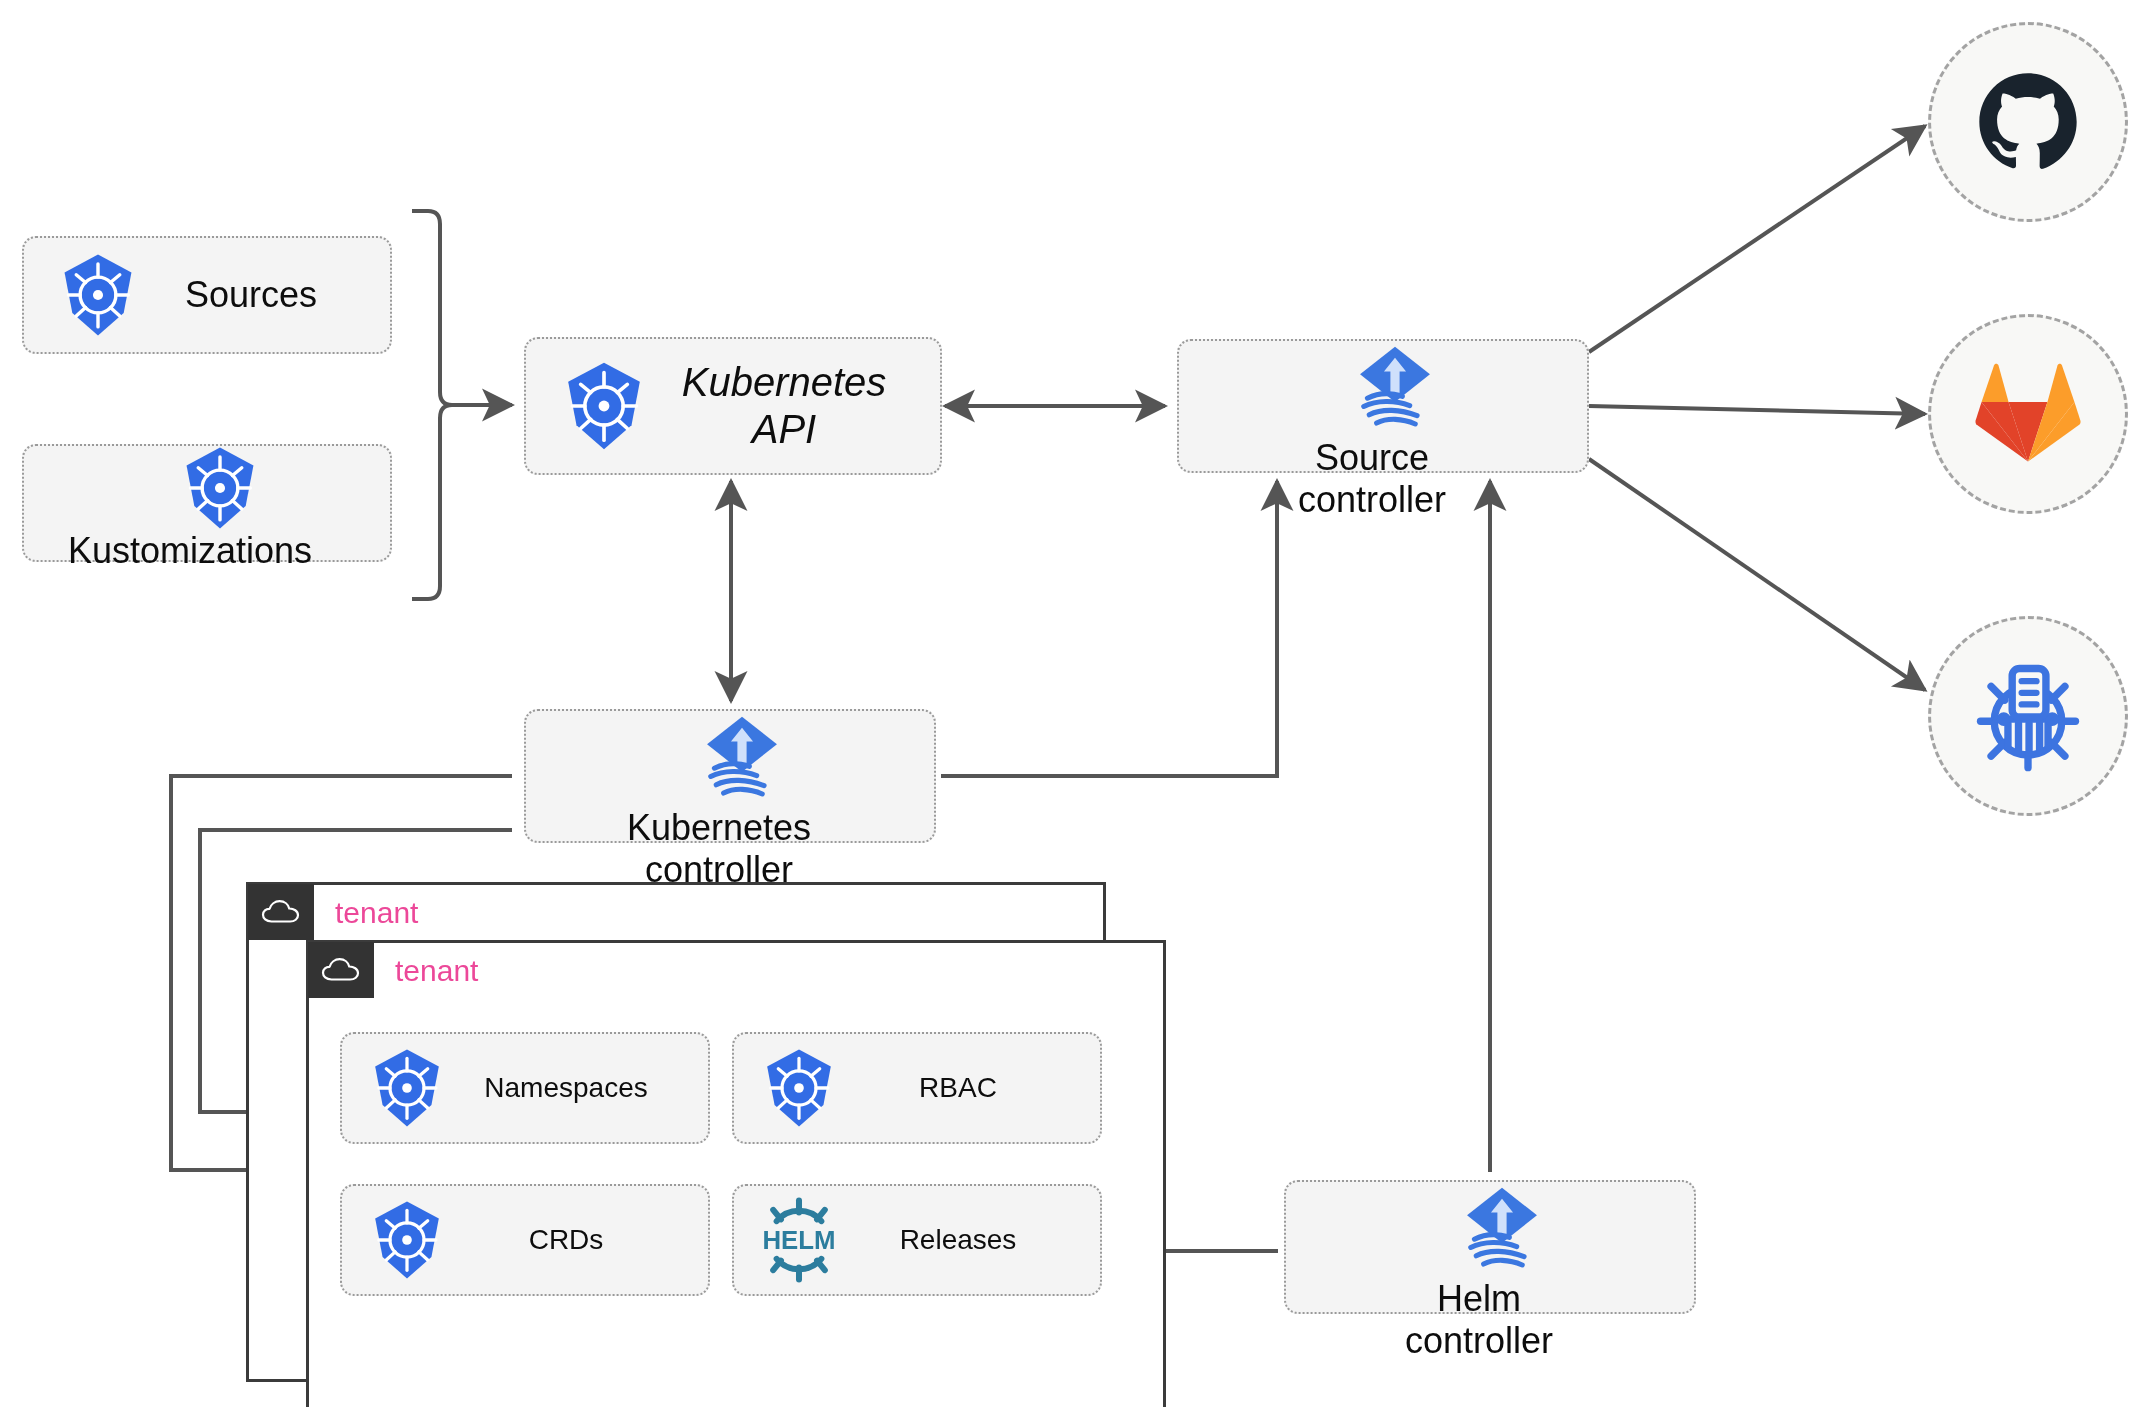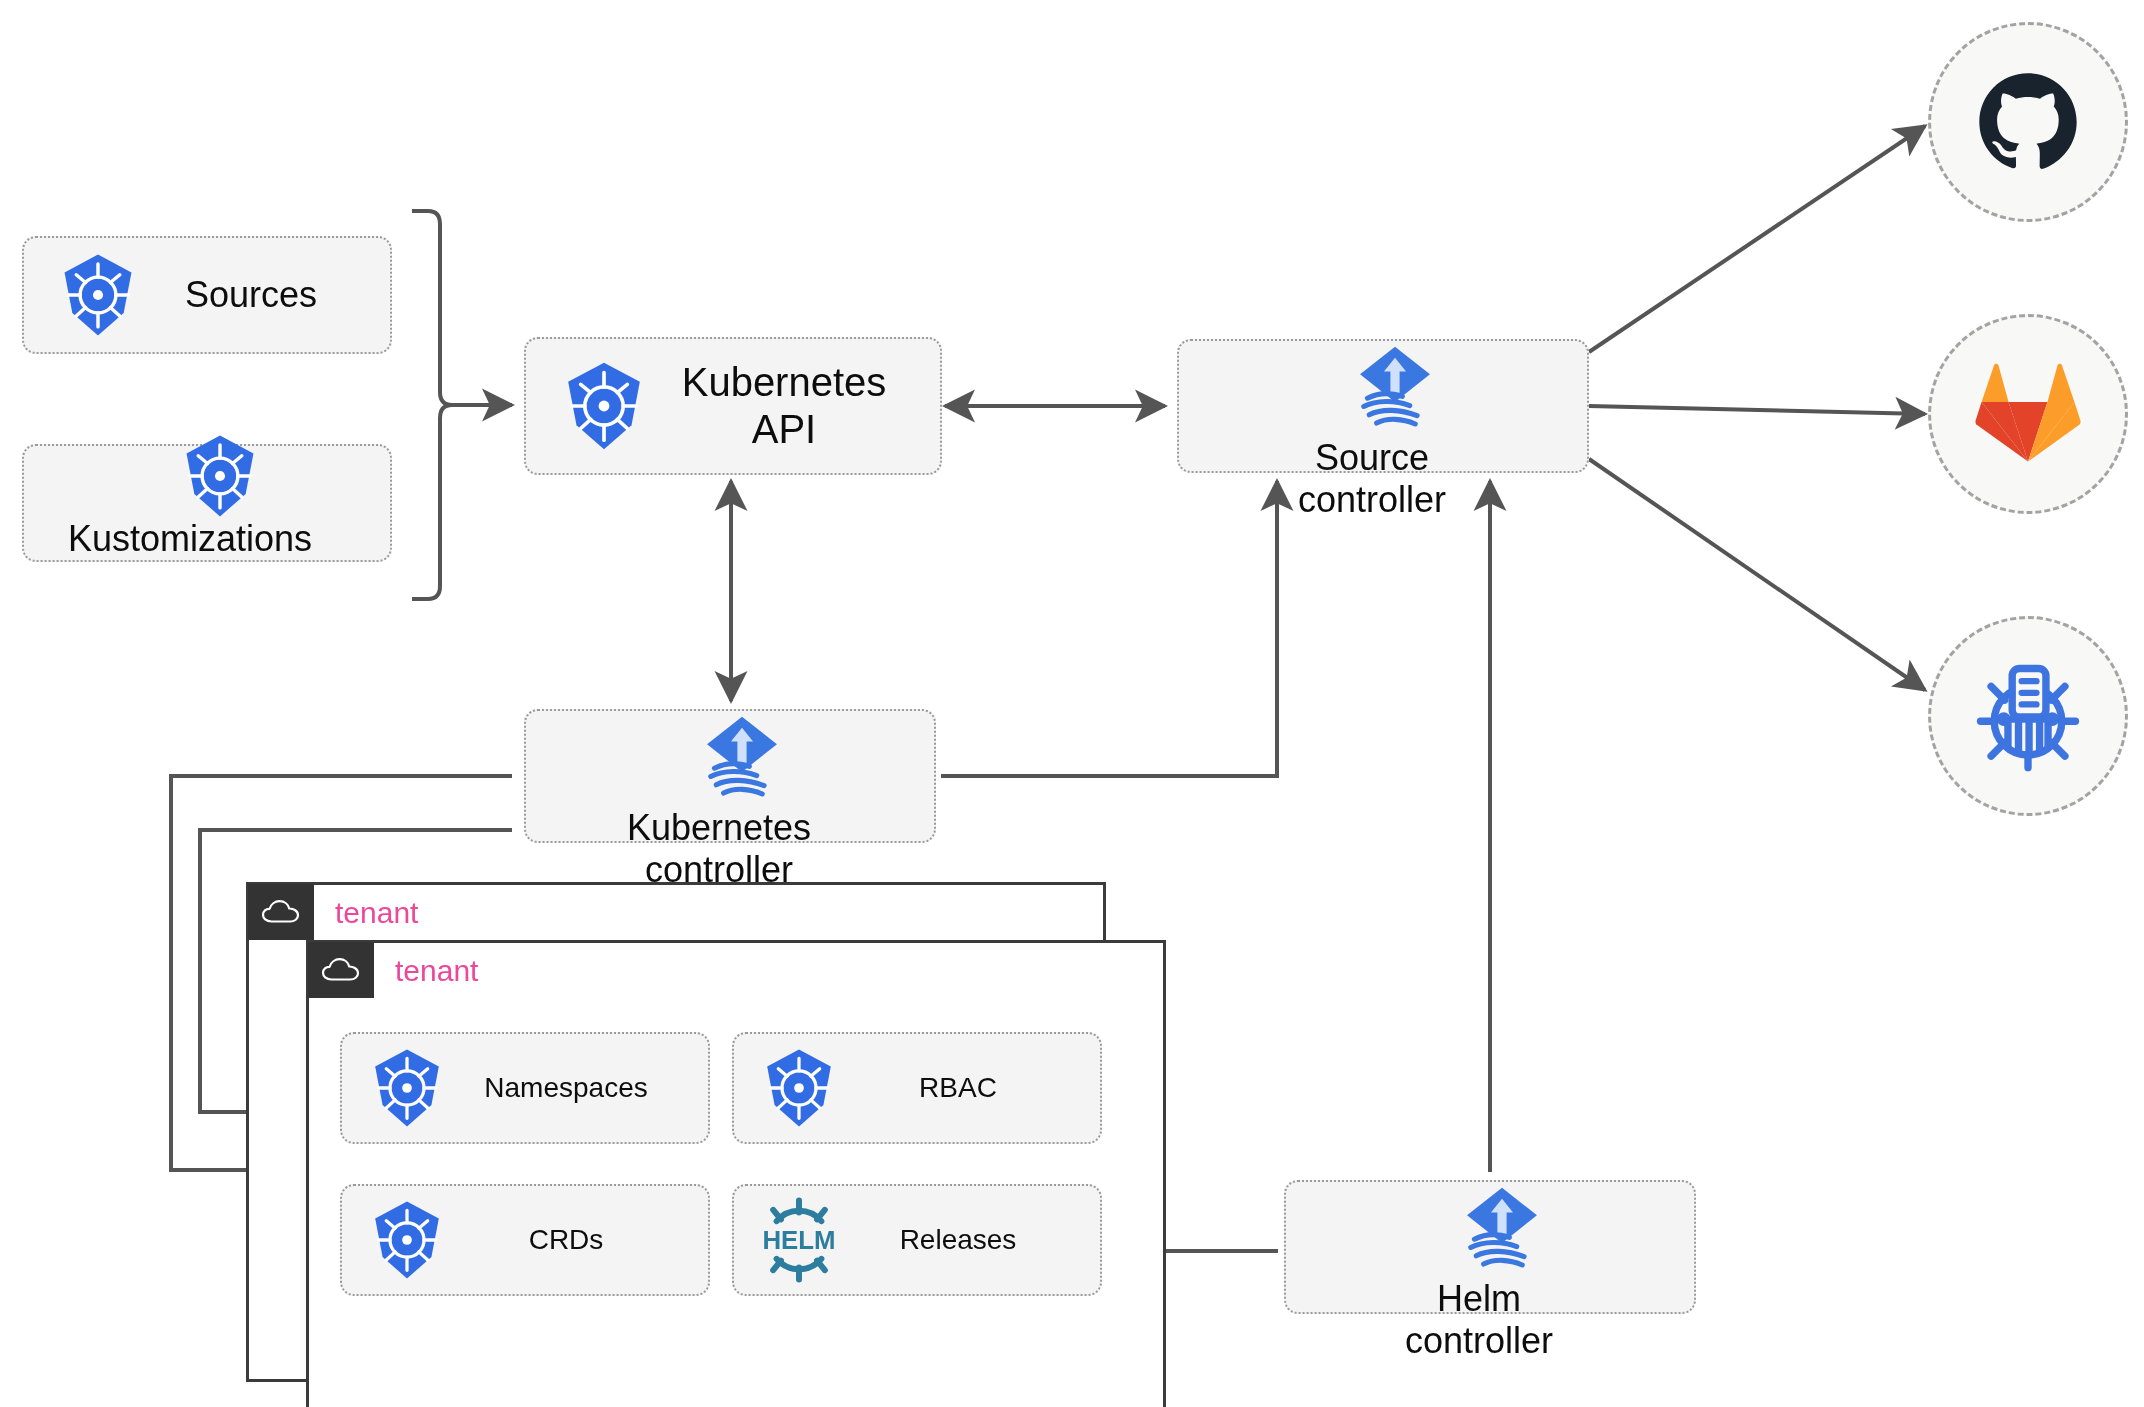--- a/index.html
+++ b/index.html
@@ -45,31 +45,31 @@
     justify-content: center;
   }
   .node .lbl {
     flex: 1 1 auto;
     text-align: center;
     color: #0d0d0d;
     line-height: 1.18;
     white-space: pre-line;
   }
 
-  .res-node { height: 118px; justify-content: flex-end; }
+  .res-node { height: 118px; }
   .res-node .ico { width: 96px; margin-left: 26px; }
   .res-node .lbl { font-size: 36px; padding-right: 34px; }
 
   .ctrl-node { height: 134px; flex-direction: column; }
   .ctrl-node .ico { width: 104px; margin-left: 24px; }
   .ctrl-node .lbl { font-size: 36px; padding-right: 22px; }
 
   .api-node { height: 138px; }
   .api-node .ico { width: 100px; margin-left: 28px; }
-  .api-node .lbl { font-size: 40px; padding-right: 26px; }
+  .api-node .lbl { font-size: 40px; padding-right: 26px; font-style: italic; }
 
   .inner-node { height: 112px; }
   .inner-node .ico { width: 86px; margin-left: 22px; }
   .inner-node .lbl { font-size: 28px; padding-right: 26px; }
 
   
   .circle-node {
     position: absolute;
     box-sizing: border-box;
     border: 3px dashed #a3a3a3;

